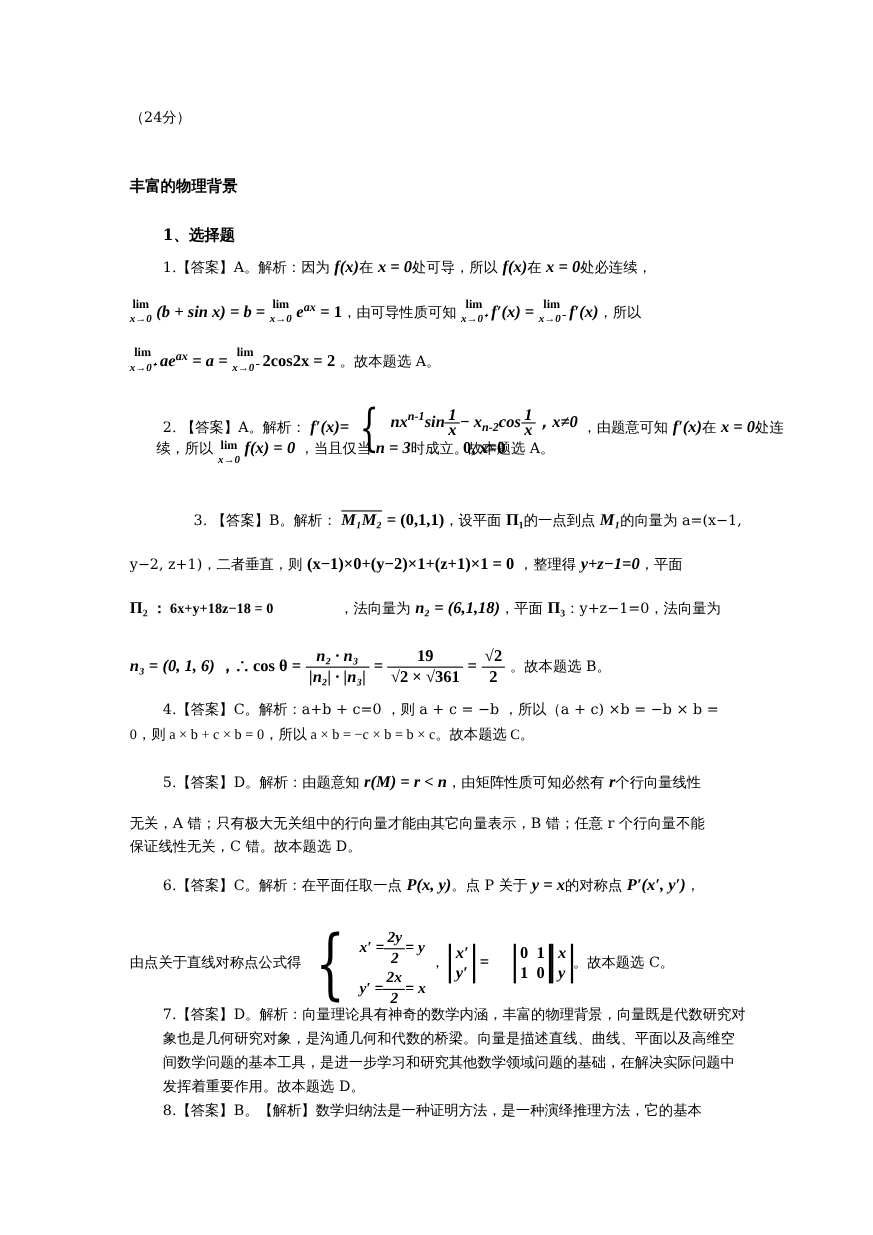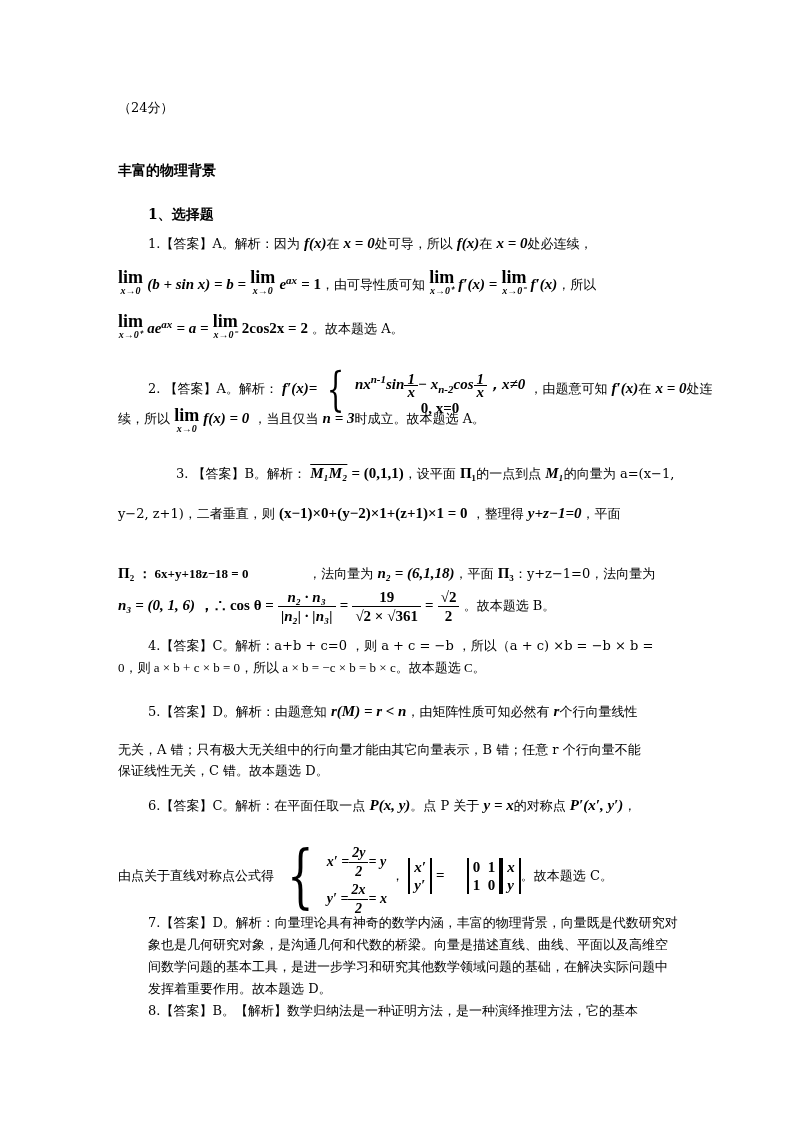--- a/index.html
+++ b/index.html
@@ -5,21 +5,21 @@
   html, body { margin:0; padding:0; background:#fff; }
   body { width:794px; height:1123px; position:relative; overflow:hidden;
          font-family:"DejaVu Serif","Liberation Serif",serif; color:#000; font-size:13px; }
   .line { position:absolute; left:118px; white-space:nowrap; line-height:20px; }
   .indent { left:148px; }
   .b { font-weight:bold; }
   .m { font-family:"Liberation Serif","DejaVu Serif",serif; font-weight:bold; font-style:italic; font-size:15px; }
   .mr { font-family:"Liberation Serif","DejaVu Serif",serif; font-weight:bold; font-size:15px; }
   .sm { font-size:11px; }
   .lim { display:inline-block; text-align:center; vertical-align:top; line-height:14px; }
-  .lim .u { display:block; font-family:"Liberation Serif",serif; font-weight:bold; font-size:18px; }
+  .lim .u { display:block; font-family:"Liberation Serif",serif; font-weight:bold; font-size:11px; }
   .lim .d { display:block; font-family:"Liberation Serif",serif; font-weight:bold; font-style:italic; font-size:10px; }
   .frac { display:inline-block; text-align:center; vertical-align:middle; line-height:18px; }
   .frac .n { display:block; border-bottom:1px solid #000; padding:0 3px; }
   .frac .dd { display:block; padding:0 3px; }
   .brace { display:inline-block; vertical-align:middle; font-size:46px; line-height:40px; font-weight:normal; transform:scaleX(0.6); }
   .cases { display:inline-block; vertical-align:middle; line-height:19px;margin-top:10px; }
   .mat { display:inline-block; vertical-align:middle; border-left:2px solid #000; border-right:2px solid #000; padding:0 4px; line-height:18px; }
   .para { position:absolute; left:118px; width:560px; line-height:22px; font-size:13px; }
   .para .first { padding-left:30px; }
 </style>
@@ -62,42 +62,42 @@
   <span class="m">f′(x)=</span>
   <span class="brace">{</span>
   <span class="cases" style="font-size:12px;">
     <span style="display:block;" class="m"><span>nx</span><sup class="sm">n-1</sup><span>sin</span><span class="frac" style="line-height:12px;"><span class="n">1</span><span class="dd">x</span></span><span>− x</span><sub class="sm">n-2</sub><span>cos</span><span class="frac" style="line-height:12px;"><span class="n">1</span><span class="dd">x</span></span><span>，x≠0</span></span>
     <span style="display:block;text-align:center;" class="mr">0, x=0</span>
   </span>
   <span>，由题意可知</span>
   <span class="m">f′(x)</span><span>在</span>
   <span class="m">x = 0</span><span>处连</span>
 </div>
-<div class="line" style="top:408px;">
+<div class="line" style="top:398px;margin-left:24px;">
   <span>续，所以</span>
   <span class="lim"><span class="u">lim</span><span class="d">x→0</span></span>
   <span class="m">f(x) = 0</span>
   <span>，当且仅当</span>
   <span class="m">n = 3</span><span>时成立。故本题选 A。</span>
 </div>
 
 <div class="line indent" style="top:463px;margin-left:28px;">
   <span>3.  【答案】B。解析：</span>
   <span class="m" style="text-decoration:overline;">M₁M₂</span>
   <span class="mr">= (0,1,1)</span><span>，设平面</span>
   <span class="mr">Π₁</span><span>的一点到点</span>
   <span class="m">M₁</span><span>的向量为 a=(x−1,</span>
 </div>
 <div class="line" style="top:503px;">
   <span>y−2,  z+1)，二者垂直，则</span>
   <span class="mr">(x−1)×0+(y−2)×1+(z+1)×1 = 0</span>
   <span>，整理得</span>
   <span class="m">y+z−1=0</span><span>，平面</span>
 </div>
-<div class="line" style="top:543px;margin-top:20px;">
+<div class="line" style="top:543px;">
   <span class="mr">Π₂</span>
   <span class="mr" style="font-size:13px;display:inline-block;width:170px;">：  6x+y+18z−18 = 0</span><span>，法向量为</span>
   <span class="m">n₂ = (6,1,18)</span><span>，平面</span>
   <span class="mr">Π₃</span><span>：y+z−1=0，法向量为</span>
 </div>
 <div class="line" style="top:588px;">
   <span class="m">n₃ = (0, 1, 6)</span>
   <span class="mr">，∴ cos θ =</span>
   <span class="frac m"><span class="n">n₂ · n₃</span><span class="dd">|n₂| · |n₃|</span></span>
   <span class="mr">=</span>

